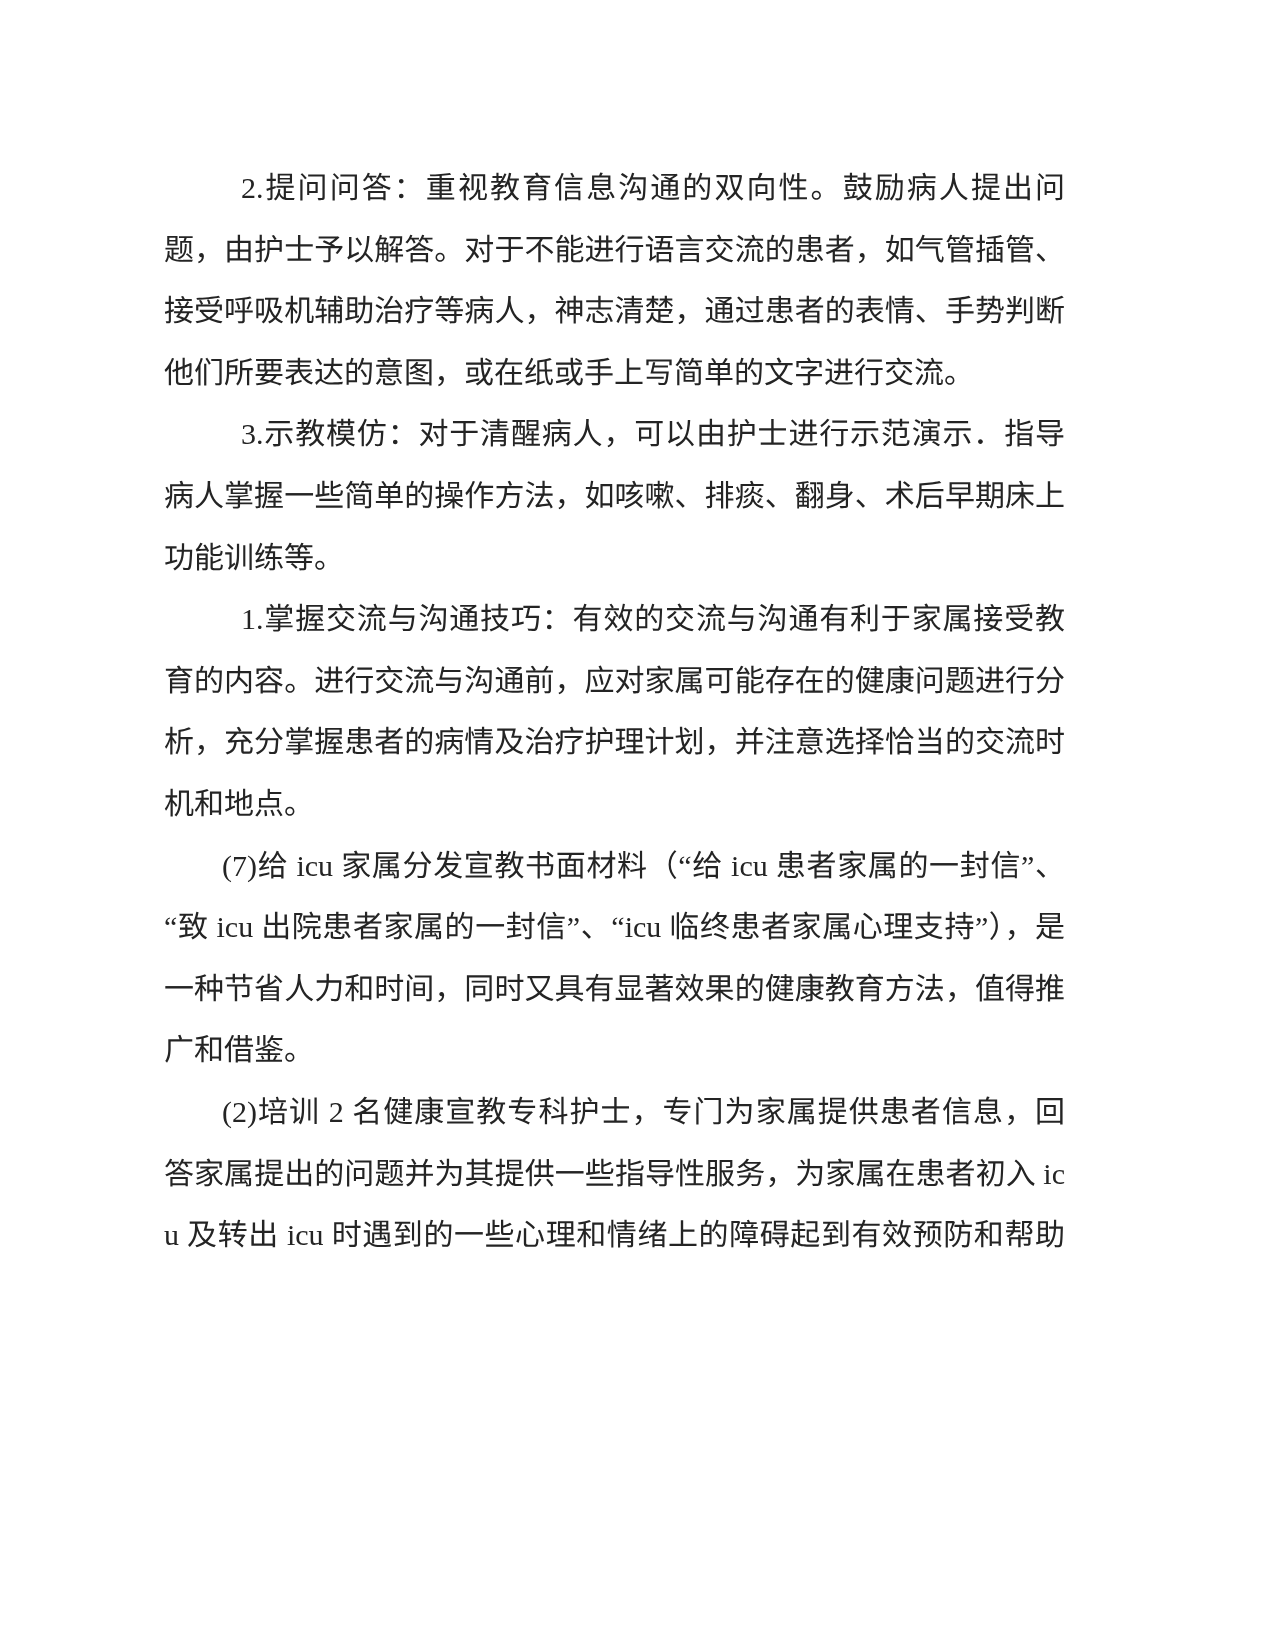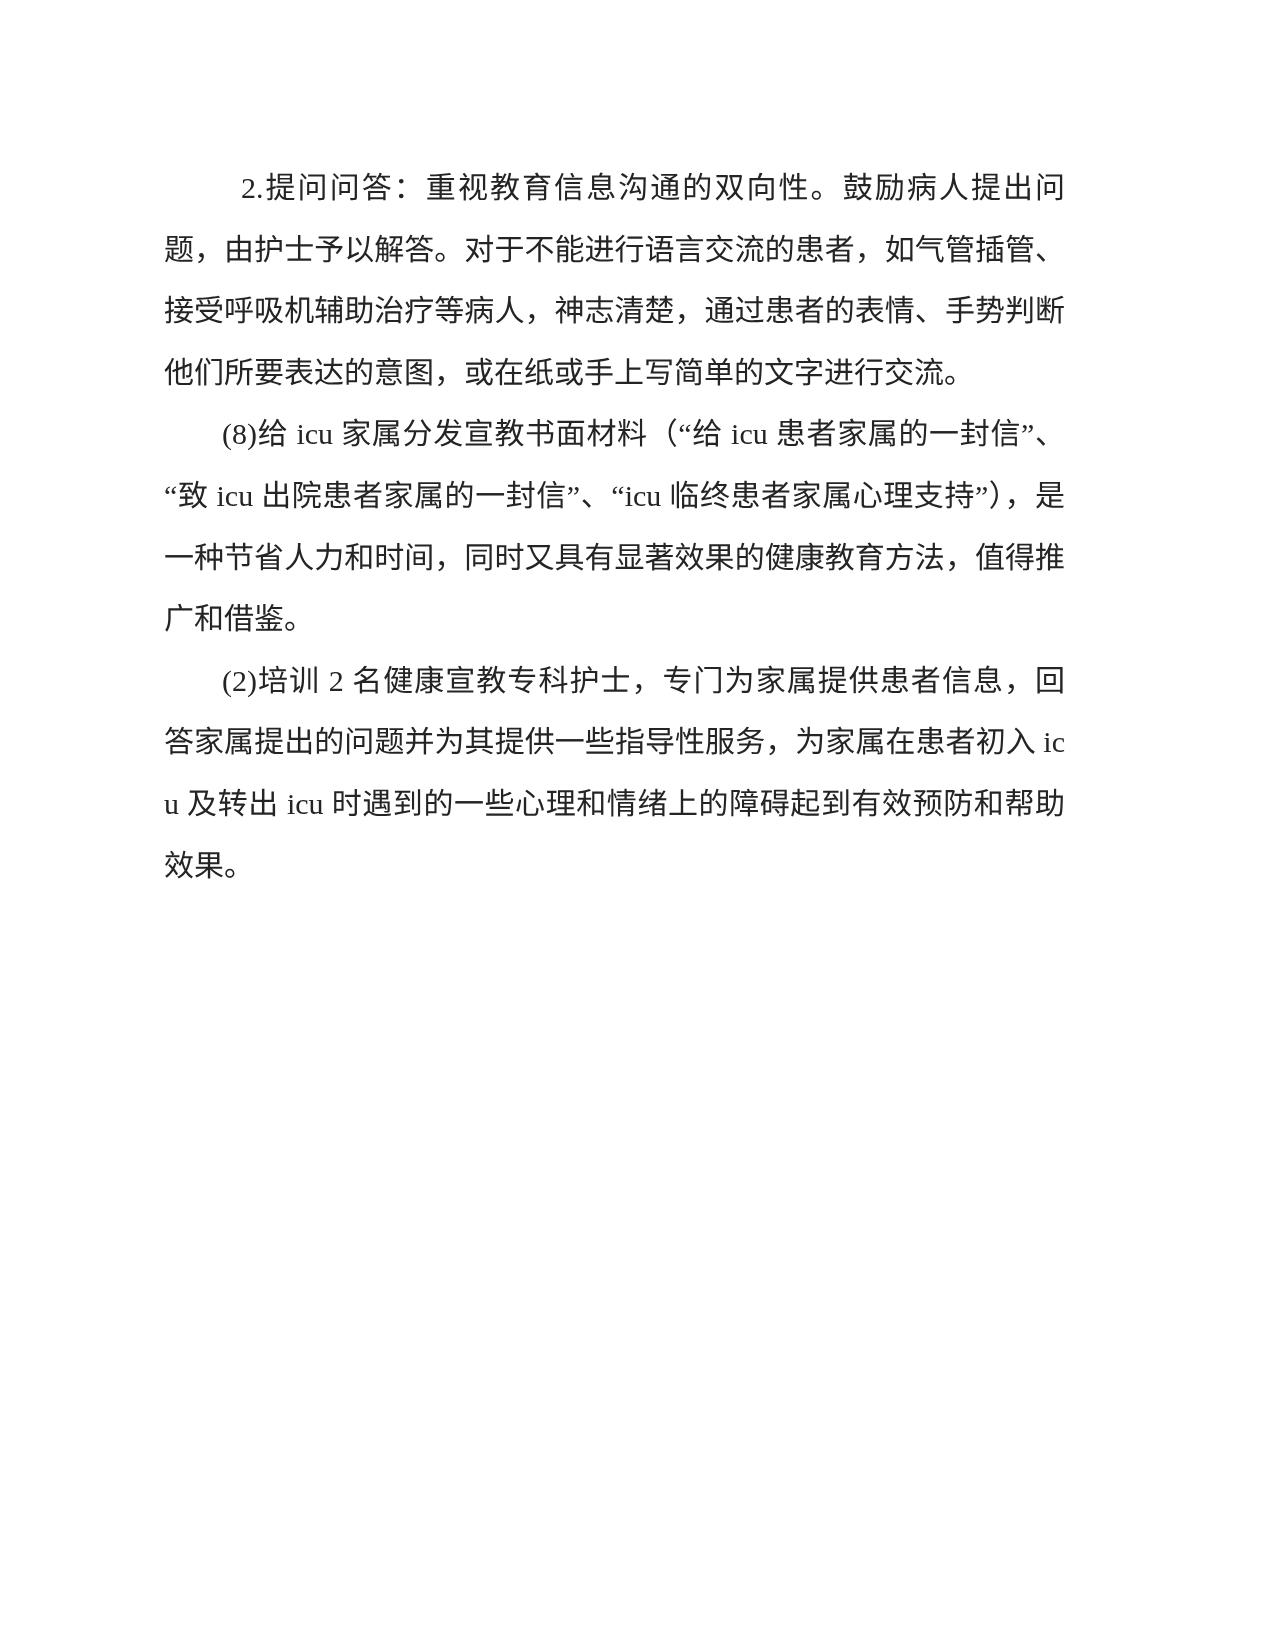--- a/index.html
+++ b/index.html
@@ -38,16 +38,18 @@
   .indent-paren {
     text-indent: 58px;   
   }
 </style>
 </head>
 <body>
 
 <div class="page">
   <div class="doc-body">
     <p class="indent-num">2.提问问答：重视教育信息沟通的双向性。鼓励病人提出问题，由护士予以解答。对于不能进行语言交流的患者，如气管插管、接受呼吸机辅助治疗等病人，神志清楚，通过患者的表情、手势判断他们所要表达的意图，或在纸或手上写简单的文字进行交流。</p>
-    <p class="indent-paren">(8)给 icu 家属分发宣教书面材料（“给 icu 患者家属的一封信”、“致 icu 出院患者家属的一封信”、“icu 临终患者家属心理支持”），是一种节省人力和时间，同时又具有显著效果的健康教育方法，值得推广和借鉴。</p>
+    <p class="indent-num">3.示教模仿：对于清醒病人，可以由护士进行示范演示．指导病人掌握一些简单的操作方法，如咳嗽、排痰、翻身、术后早期床上功能训练等。</p>
+    <p class="indent-num">1.掌握交流与沟通技巧：有效的交流与沟通有利于家属接受教育的内容。进行交流与沟通前，应对家属可能存在的健康问题进行分析，充分掌握患者的病情及治疗护理计划，并注意选择恰当的交流时机和地点。</p>
+    <p class="indent-paren">(7)给 icu 家属分发宣教书面材料（“给 icu 患者家属的一封信”、“致 icu 出院患者家属的一封信”、“icu 临终患者家属心理支持”），是一种节省人力和时间，同时又具有显著效果的健康教育方法，值得推广和借鉴。</p>
     <p class="indent-paren">(2)培训 2 名健康宣教专科护士，专门为家属提供患者信息，回答家属提出的问题并为其提供一些指导性服务，为家属在患者初入 icu 及转出 icu 时遇到的一些心理和情绪上的障碍起到有效预防和帮助效果。</p>
   </div>
 </div>
 
 </body></html>

